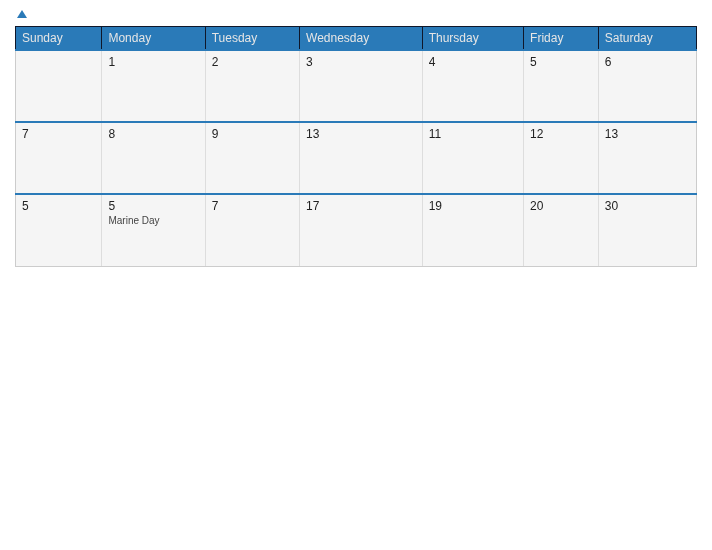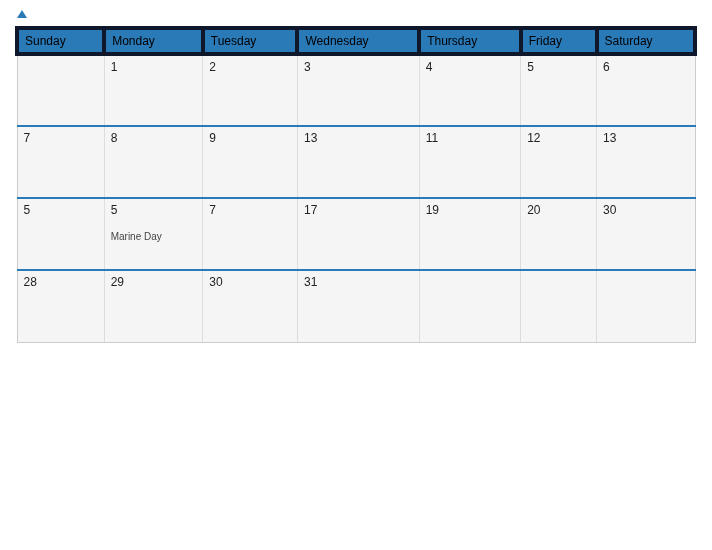--- a/index.html
+++ b/index.html
@@ -78,26 +78,26 @@
 
     
     .calendar {
       width: 100%;
       border-collapse: collapse;
       border: 1px solid #ccc;
     }
 
     .calendar thead tr th {
       background: #2a7ab8;
-      color: #000000;
+      color: #e5e5e5;
       font-size: 12px;
       font-weight: normal;
       padding: 4px 6px;
       text-align: left;
-      border: 4px solid #0f172a;
+      border: 1px solid #0f172a;
     }
 
     .calendar tbody tr {
       height: 72px;
     }
 
     .calendar tbody tr td {
       border-top: 2px solid #2a7ab8;
       border-left: 1px solid #ddd;
       border-right: 1px solid #ddd;
@@ -123,21 +123,21 @@
     .day-num {
       font-size: 12px;
       color: #222;
       display: block;
     }
 
     .holiday-label {
       font-size: 10px;
       color: #444;
       display: block;
-      margin-top: 14px;
+      margin-top: 2px;
     }
   </style>
 </head>
 <body>
 
 <div class="page">
 
   <div class="header">
     <div class="logo">
       <div class="logo-line">
@@ -226,32 +226,15 @@
           <td>
             <span class="day-num">19</span>
           </td>
           <td>
             <span class="day-num">20</span>
           </td>
           <td>
             <span class="day-num">30</span>
           </td>
         </tr>
-        <tr>
-          <td>
-            <span class="day-num">28</span>
-          </td>
-          <td>
-            <span class="day-num">29</span>
-          </td>
-          <td>
-            <span class="day-num">30</span>
-          </td>
-          <td>
-            <span class="day-num">31</span>
-          </td>
-          <td></td>
-          <td></td>
-          <td></td>
-        </tr>
       </tbody>
   </table>
 </div>
 
 </body></html>

